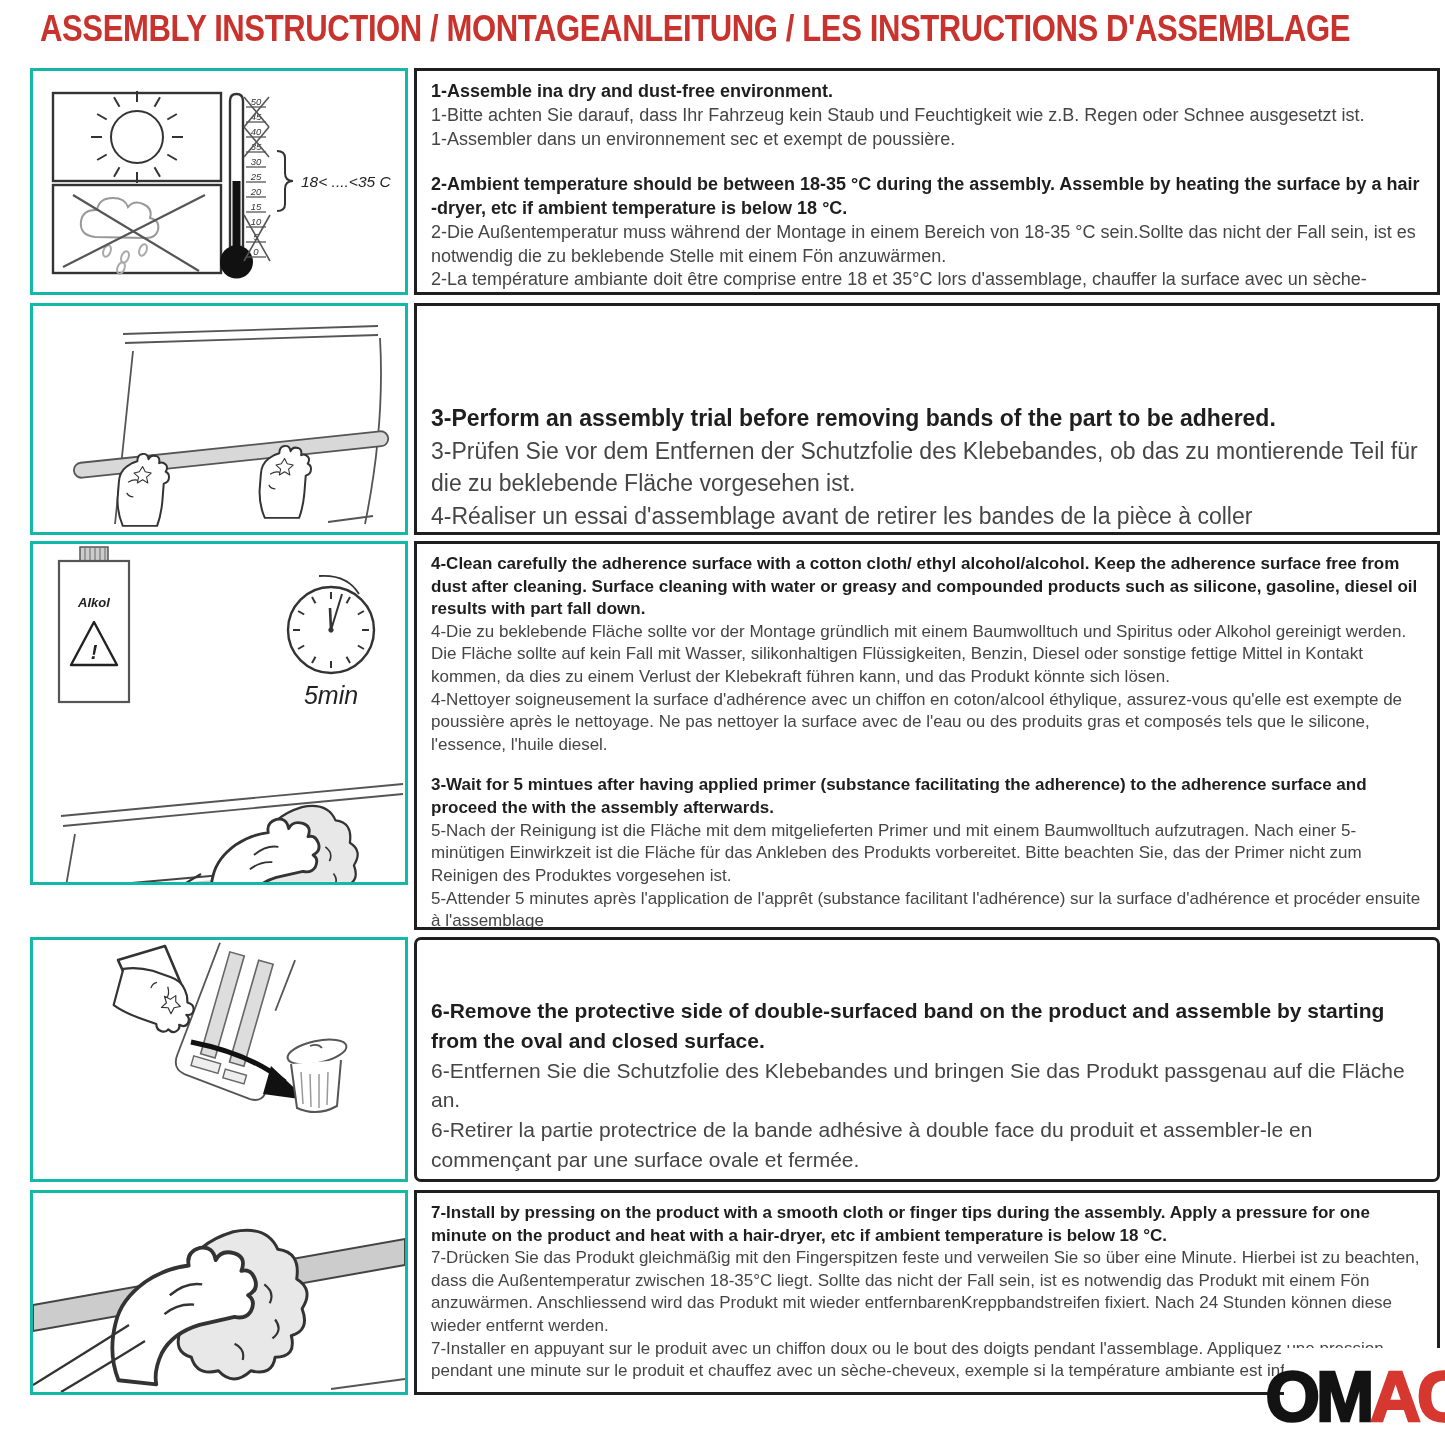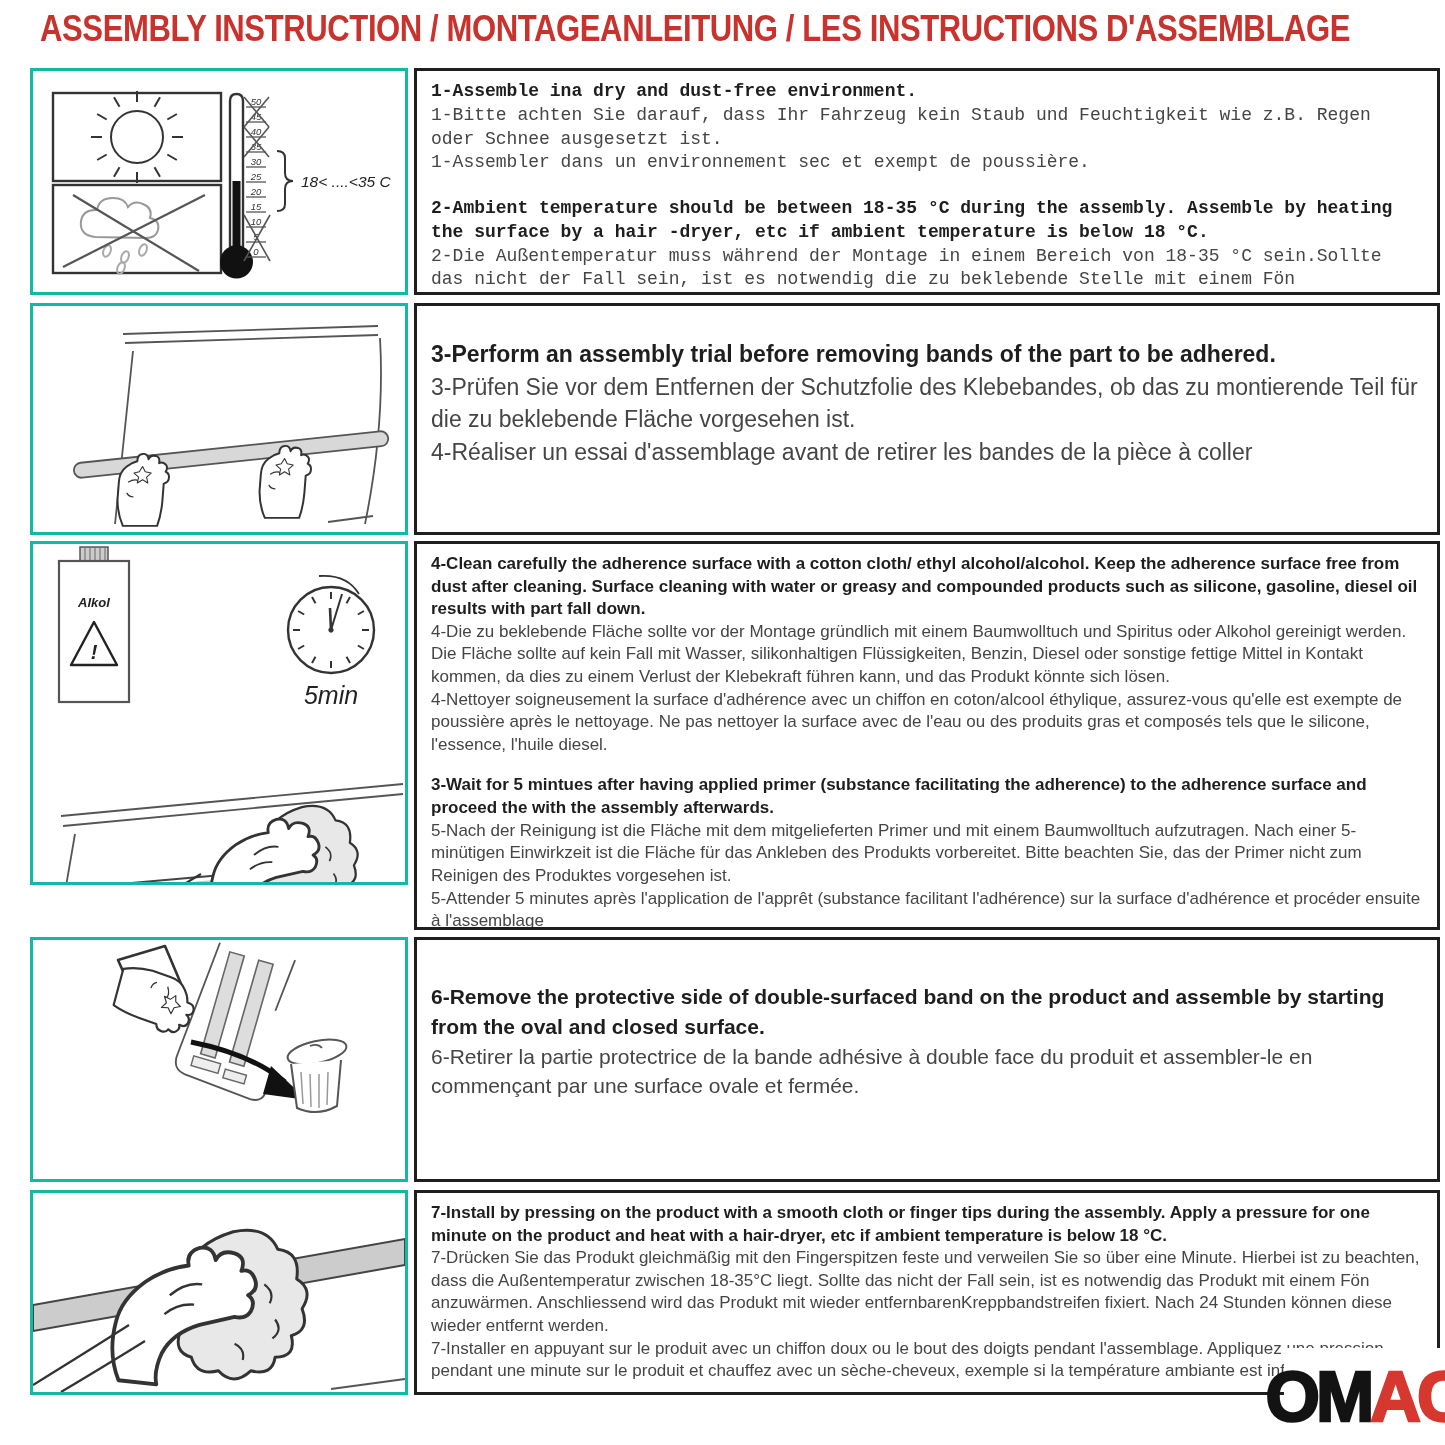--- a/index.html
+++ b/index.html
@@ -19,28 +19,28 @@
     border:3px solid #14b8a6;box-sizing:border-box;overflow:hidden;font-style:italic;
   }
   .text-box{
     position:absolute;left:414px;width:1026px;background:#fff;
     border:3px solid #1f1f1f;box-sizing:border-box;
     padding:9px 14px;overflow:hidden;
   }
   .text-box p{margin:0;}
   .b{font-weight:bold;color:#1e1e1e;}
   .r{font-weight:normal;color:#454545;}
-  .t18{font-size:18px;line-height:1.32;font-family:Liberation Mono, monospace;}
+  .t18{font-size:18px;line-height:1.32;}
   .t17{font-size:17px;line-height:1.33;}
   .t23{font-size:23px;line-height:1.42;}
   .t21{font-size:21px;line-height:1.42;}
   .sp22{height:22px;}
   .sp18{height:18px;}
-  .pt62{padding-top:32px;}
-  .pt42{padding-top:42px;}
+  .pt62{padding-top:96px;}
+  .pt42{padding-top:56px;border-radius:7px;}
   svg{display:block;}
   .logo{
     position:absolute;left:1284px;top:1348px;width:161px;height:97px;
     background:#fff;display:flex;align-items:center;justify-content:center;
     font-weight:bold;font-size:70px;letter-spacing:-4px;line-height:1;
     transform-origin:left center;
   }
   .logo .lk{color:#131313;-webkit-text-stroke:2.5px #131313;}
   .logo .lr{color:#d6382f;-webkit-text-stroke:2.5px #d6382f;}
 </style>
@@ -260,20 +260,21 @@
           <line x1="268" y1="132" x2="270" y2="164"></line>
             <line x1="277" y1="134" x2="278" y2="167"></line>
           <line x1="286" y1="134" x2="286" y2="168"></line>
             <line x1="295" y1="132" x2="294" y2="165"></line>
         </g>
       </g>
     </svg>
   </div>
   <div class="text-box t21 pt42" style="top:937px;height:245px">
     <p class="b">6-Remove the protective side of double-surfaced band on the product and assemble by starting from the oval and closed surface.</p>
+    <p class="r">6-Entfernen Sie die Schutzfolie des Klebebandes und bringen Sie das Produkt passgenau auf die Fläche an.</p>
     <p class="r">6-Retirer la partie protectrice de la bande adhésive à double face du produit et assembler-le en commençant par une surface ovale et fermée.</p>
   </div>
 
   <div class="img-box" style="top:1190px;height:205px">
     <svg width="372" height="199" viewBox="0 0 372 199">
       <polygon points="0,112 372,46 372,72 0,138" fill="#ccc" stroke="#444" stroke-width="2"></polygon>
       <use href="#hand-cloth" transform="translate(72,32) scale(1.35)"></use>
       <path d="M0,192 Q55,158 96,132 M28,199 Q80,168 112,148" fill="none" stroke="#333" stroke-width="2.2"></path>
       <path d="M298,196 L372,186" fill="none" stroke="#555" stroke-width="1.8"></path>
     </svg>

